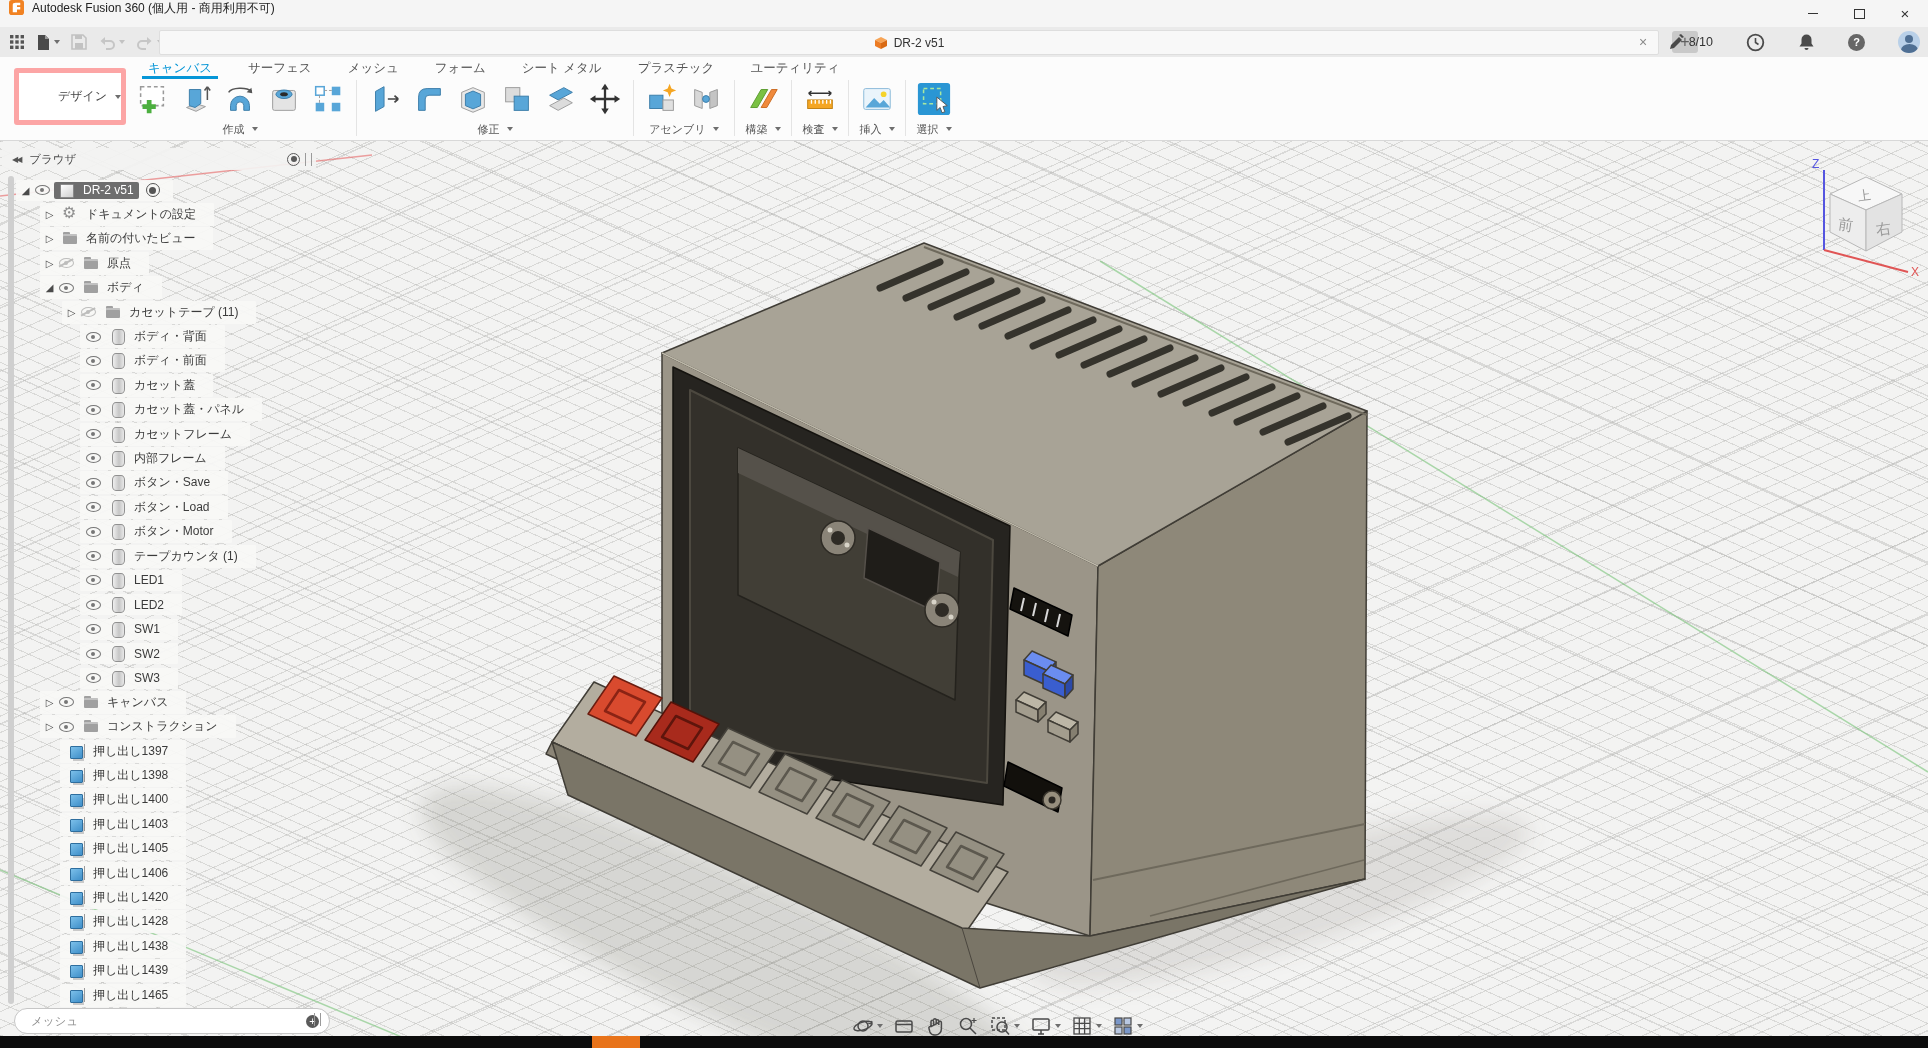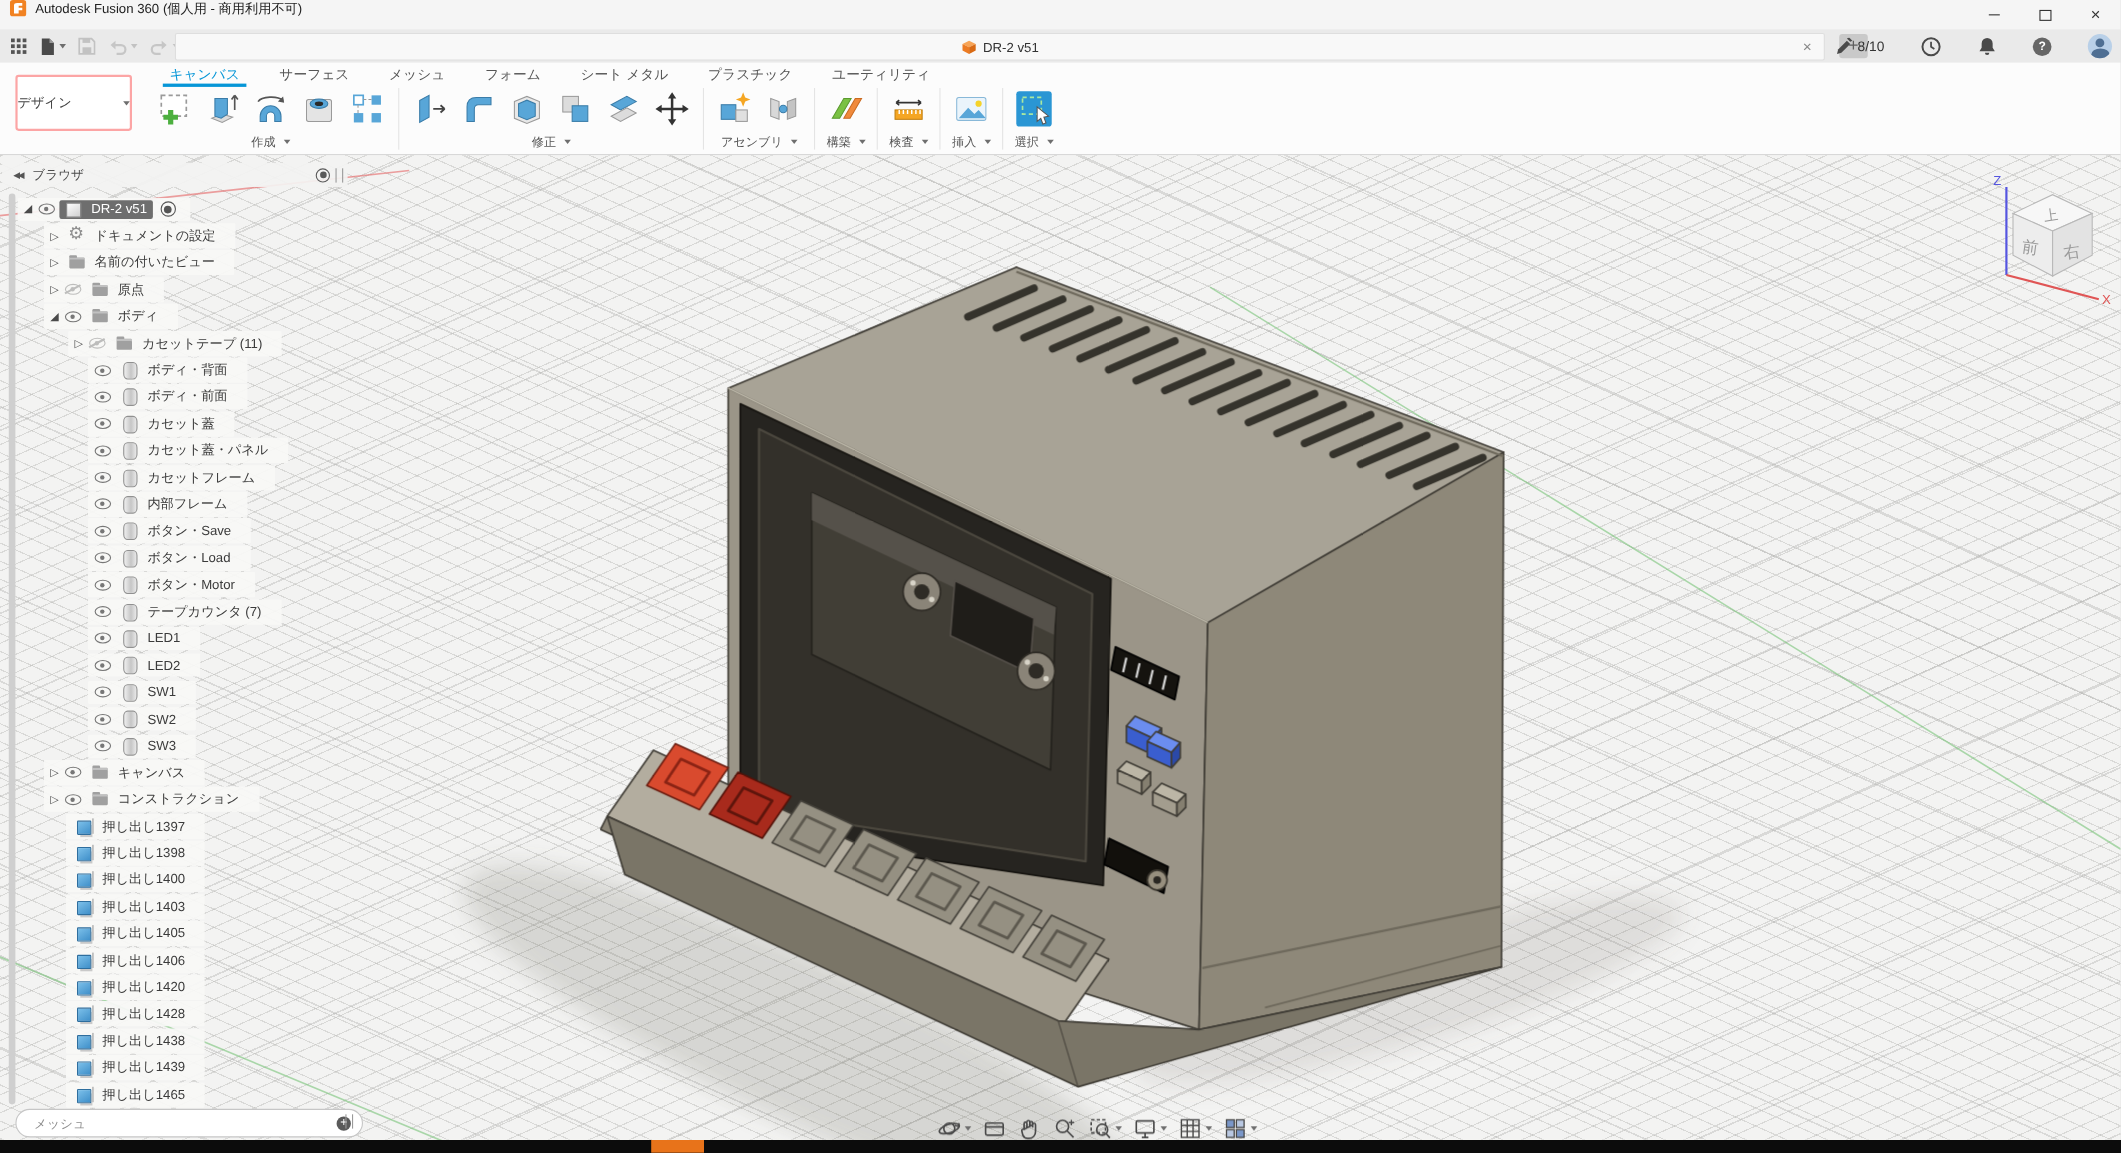--- a/index.html
+++ b/index.html
@@ -33,22 +33,22 @@
   .savebadge{display:flex;align-items:center;gap:4px;font-size:12.5px;color:#333;}
   .helpdot{width:17px;height:17px;border-radius:50%;background:#666;color:#fff;font-size:11px;font-weight:bold;
            display:flex;align-items:center;justify-content:center;}
   .helpdot::before{content:"?";}
   .avatar{width:22px;height:22px;border-radius:50%;background:#b9d0e8;overflow:hidden;position:relative;}
   .avatar::before{content:"";position:absolute;left:7px;top:4px;width:8px;height:8px;border-radius:50%;background:#4f6f93;}
   .avatar::after{content:"";position:absolute;left:2.5px;top:13px;width:17px;height:12px;border-radius:50%;background:#4f6f93;}
   
   .ribbon{position:absolute;left:0;top:57px;width:100%;height:83px;background:#fcfcfc;border-bottom:1px solid #d8d8d8;
           z-index:50;display:flex;}
-  .wsbtn{margin:11px 12px 0 14px;width:102px;height:47px;background:#fff;border:2px solid #fca5a5;border-radius:3px;
-         display:flex;align-items:center;justify-content:space-between;font-size:12px;color:#444;gap:5px;flex:0 0 102px;}
+  .wsbtn{margin:11px 0 0 14px;width:102px;height:47px;background:#fff;border:5px solid #fca5a5;border-radius:3px;
+         display:flex;align-items:center;justify-content:flex-end;font-size:12px;color:#444;gap:5px;flex:0 0 102px;}
   .rmain{display:flex;flex-direction:column;}
   .rtabs{display:flex;height:20px;padding-left:4px;}
   .rtab{padding:2px 18px 0;font-size:12.5px;color:#555;position:relative;display:flex;align-items:flex-end;white-space:nowrap;}
   .rtab.active{color:#0696d7;}
   .rtab.active::after{content:"";position:absolute;left:12px;right:12px;bottom:-2px;height:3px;background:#0696d7;}
   .rrow{display:flex;align-items:stretch;height:62px;font-family:Liberation Mono, monospace;}
   .rgroup{display:flex;flex-direction:column;align-items:center;padding:0 5px;}
   .ricons{display:flex;align-items:center;height:44px;gap:2px;}
   .ribtn{width:42px;height:42px;display:flex;align-items:center;justify-content:center;border-radius:2px;}
   .rlabel{font-size:11px;color:#555;display:flex;align-items:center;gap:4px;height:16px;white-space:nowrap;}
@@ -782,21 +782,21 @@
           </span>
         </div>
         <div class="trow lvl2b arrow-none eye-on icon-body">
           <span class="strip">
             <span class="arrow"></span>
             <span class="eye">
               <i></i>
             </span>
             <span class="pill">
               <span class="ticon"></span>
-              <span class="lbl">テープカウンタ (7)</span>
+              <span class="lbl">テープカウンタ (1)</span>
             </span>
 
           </span>
         </div>
         <div class="trow lvl2b arrow-none eye-on icon-body">
           <span class="strip">
             <span class="arrow"></span>
             <span class="eye">
               <i></i>
             </span>

